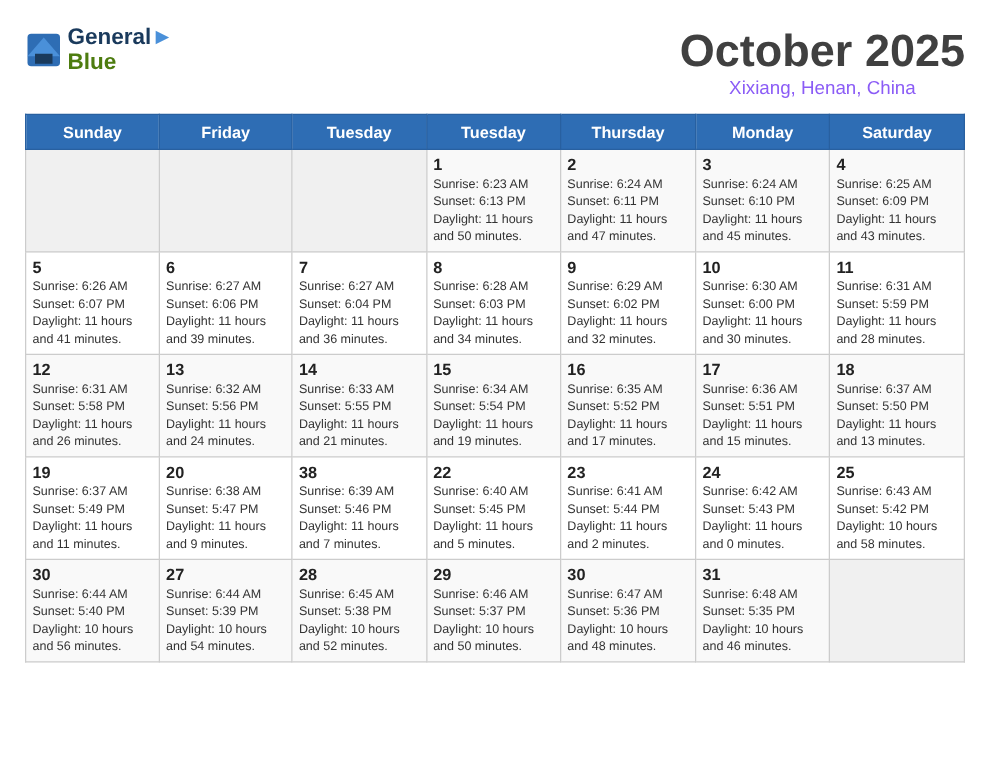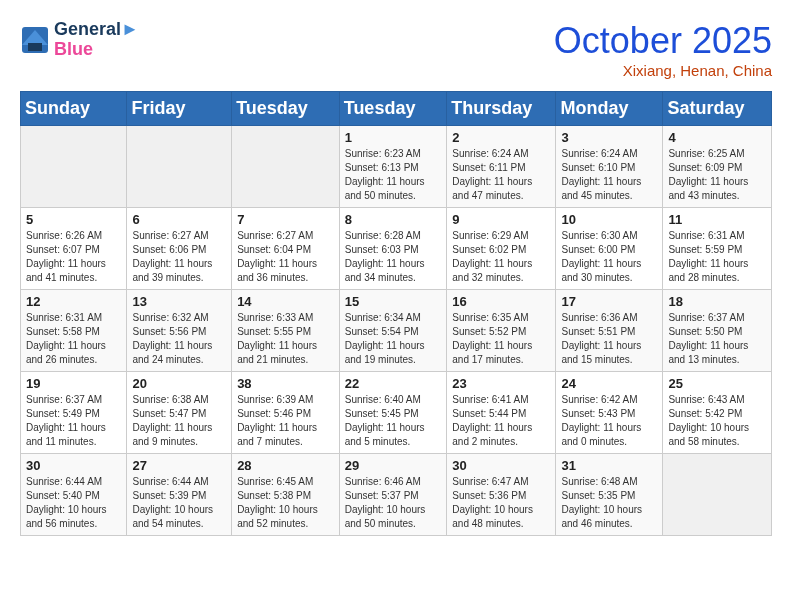--- a/index.html
+++ b/index.html
@@ -32,38 +32,39 @@
     .logo-icon {
       width: 30px;
       height: 30px;
       margin-right: 4px;
     }
     .title-area {
       text-align: right;
     }
     .month-title {
       font-size: 36px;
-      color: #1d4ed8;
-      font-weight: normal;
+      color: #404040;
+      font-weight: bold;
     }
     .subtitle {
       font-size: 15px;
-      color: #c2410c;
+      color: #8b5cf6;
+      text-align: center;
     }
     table {
       width: 100%;
       border-collapse: collapse;
       border: 1px solid #ccc;
     }
     thead tr th {
       background-color: #2e6db4;
       color: #fff;
-      font-size: 18px;
+      font-size: 13px;
       padding: 6px 4px;
-      text-align: left;
+      text-align: center;
       border: 1px solid #2860a0;
     }
     tbody tr td {
       vertical-align: top;
       border: 1px solid #ccc;
       padding: 4px 5px;
       font-size: 10.5px;
       color: #333;
       width: 113px;
       min-height: 80px;
@@ -96,21 +97,21 @@
 
 <div class="header">
   <div class="logo">
     <svg class="logo-icon" viewBox="0 0 30 30">
       <rect x="2" y="2" width="26" height="26" rx="3" fill="#2e6db4"></rect>
       <polygon points="15,5 28,20 2,20" fill="#4a90d9"></polygon>
       <rect x="8" y="18" width="14" height="8" fill="#1a3a5c"></rect>
     </svg>
     <div class="logo-text">
       <div>General<span>►</span></div>
-      <div style="color:#ec4899">Blue</div>
+      <div style="color:#4d7c0f">Blue</div>
     </div>
   </div>
   <div class="title-area">
     <div class="month-title">October 2025</div>
     <div class="subtitle">Xixiang, Henan, China</div>
   </div>
 </div>
 
 <table>
   <thead>

